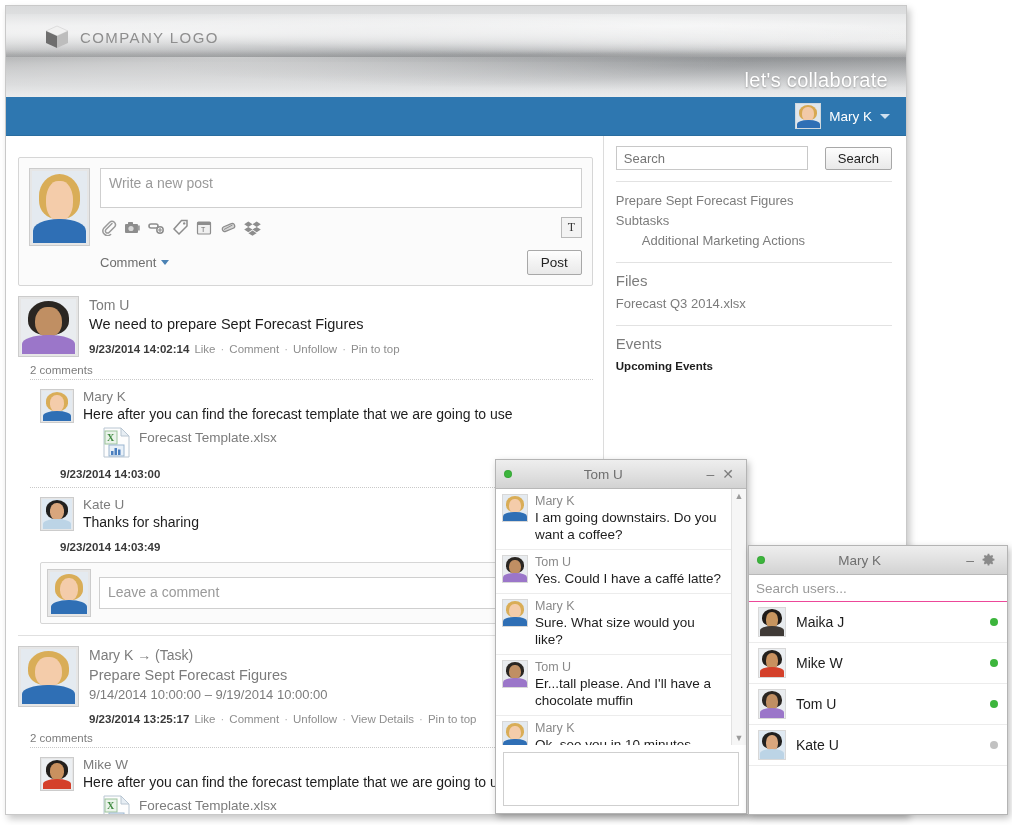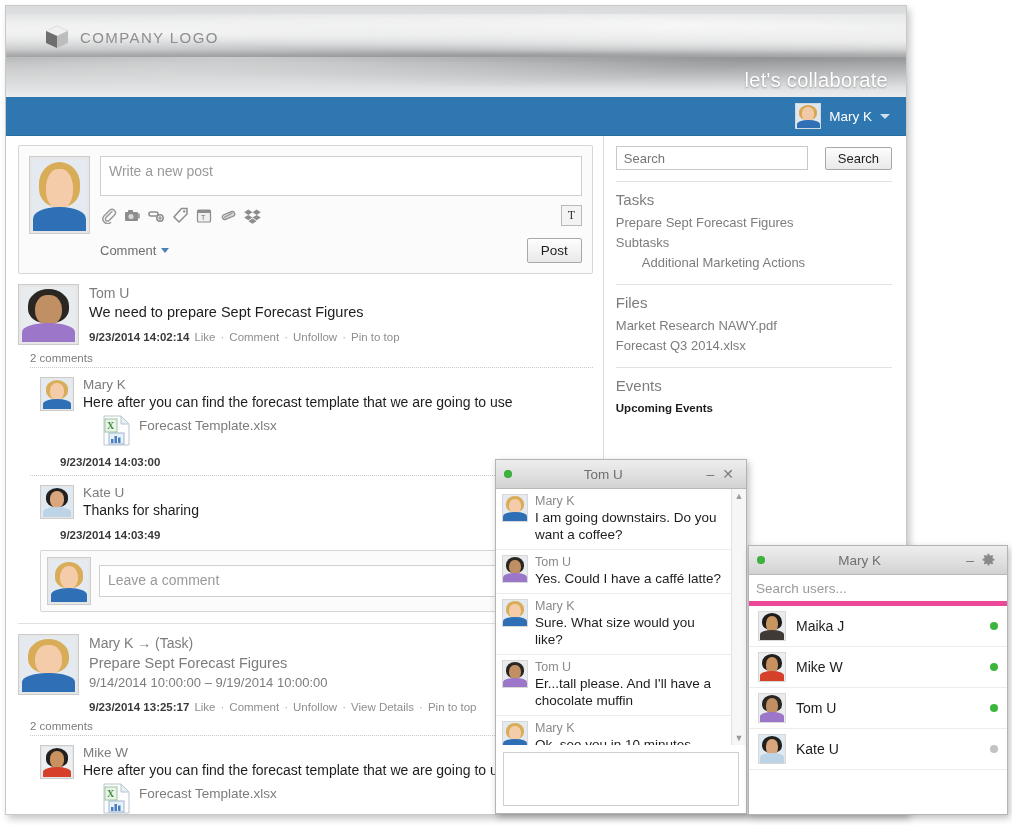--- a/index.html
+++ b/index.html
@@ -67,21 +67,21 @@
     display:flex;align-items:center;cursor:pointer;
     margin-left:2px;
   }
   .nav-item:first-child{margin-left:8px;}
   .nav-right{margin-left:auto;display:flex;align-items:center;padding-right:16px;gap:8px;cursor:pointer;}
   .nav-avatar{width:24px;height:24px;border:1px solid #cfd8de;background:#cfd8de;}
   .nav-user{color:#fff;font-size:13.5px;}
   .caret{width:0;height:0;border-left:5px solid transparent;border-right:5px solid transparent;border-top:5px solid #cfe0ef;}
   
   #content{display:flex;height:678px;background:#fff;}
-  #feed{width:600px;padding:9px 10px 0 12px;box-sizing:border-box;}
+  #feed{width:600px;padding:9px 10px 0 12px;box-sizing:border-box;margin-top:12px;}
   #side{flex:1;border-left:1px solid #dcdcdc;padding:10px 14px 0 12px;box-sizing:border-box;}
   
   .composer{
     border:1px solid #d6d6d6;background:#fbfbfb;border-radius:2px;
     padding:10px;display:flex;gap:10px;
   }
   .composer-av{width:55px;height:72px;flex:none;border:1px solid #cccccc;background:#e6e6e6;padding:2px;}
   .composer-main{flex:1;display:flex;flex-direction:column;}
   .composer-box{
     border:1px solid #cfcfcf;background:#fff;height:40px;
@@ -179,21 +179,21 @@
     flex:none;height:52px;margin:7px;border:1px solid #cfcfcf;background:#fff;
   }
   
   #users-window{
     position:absolute;left:748px;top:545px;width:258px;height:268px;
     background:#fff;border:1px solid #b4b4b4;
     box-shadow:2px 3px 7px rgba(0,0,0,.26);
     display:flex;flex-direction:column;
   }
   .users-search{
-    flex:none;height:26px;border-bottom:5px solid #ec4899;
+    flex:none;height:26px;border-bottom:1px solid #ec4899;
     display:flex;align-items:center;padding:0 7px;color:#9a9a9a;font-size:13.5px;background:#fff;
   }
   .user-row{
     display:flex;align-items:center;gap:10px;padding:5px 9px;border-bottom:1px solid #ececec;cursor:pointer;
   }
   .user-av{width:26px;height:28px;flex:none;border:1px solid #d8d8d8;background:#e6e6e6;}
   .user-name{flex:1;color:#1d1d1d;font-size:14px;}
   .u-dot{width:8px;height:8px;border-radius:50%;flex:none;}
   .gear{width:13px;height:13px;}
   
@@ -465,28 +465,26 @@
 
     </div>
 
     <div id="side">
       <div class="search-row">
         <input class="search-input" placeholder="Search" style="">
         <button class="search-btn">Search</button>
       </div>
 
       <div class="side-hr"></div>
-      <div class="side-title">Tasks</div>
       <a class="side-link">Prepare Sept Forecast Figures</a>
       <a class="side-link">Subtasks</a>
       <a class="side-sub">Additional Marketing Actions</a>
 
       <div class="side-hr"></div>
       <div class="side-title">Files</div>
-      <a class="side-link">Market Research NAWY.pdf</a>
       <a class="side-link">Forecast Q3 2014.xlsx</a>
 
       <div class="side-hr"></div>
       <div class="side-title">Events</div>
       <span class="side-bold">Upcoming Events</span>
     </div>
 
   </div>
 </div>
 

